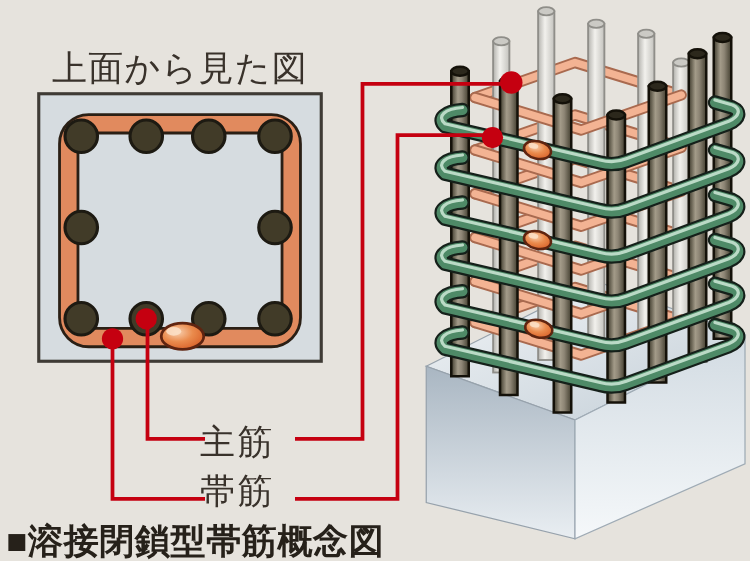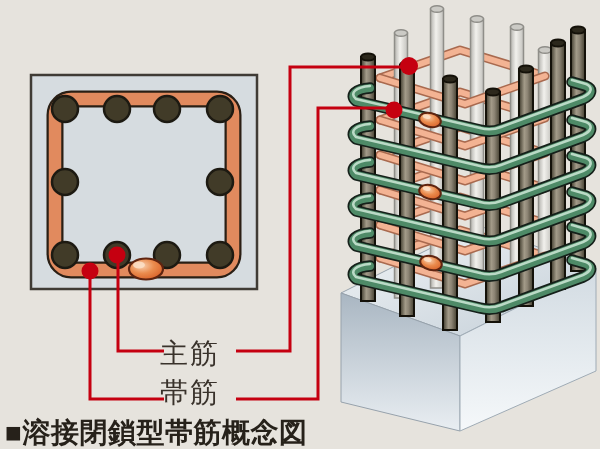--- a/index.html
+++ b/index.html
@@ -259,16 +259,17 @@
     <path class="red" d="M 236,351 L 290,351 L 290,67 L 405,67"></path>
     <path class="red" d="M 90,274 L 90,399 L 164,399"></path>
     <path class="red" d="M 236,399 L 318,399 L 318,108 L 391,108"></path>
     <circle class="reddot" cx="117" cy="255" r="8.5"></circle>
     <circle class="reddot" cx="90" cy="271" r="8.5"></circle>
     <circle class="reddot" cx="409" cy="66" r="9"></circle>
     <circle class="reddot" cx="394" cy="110" r="8.5"></circle>
   </g>
 </svg>
 
+  <div class="txt title">上面から見た図</div>
   <div class="txt lbl lbl-main">主筋</div>
   <div class="txt lbl lbl-hoop">帯筋</div>
   <div class="txt caption">■溶接閉鎖型帯筋概念図</div>
 </div>
 
 </body></html>

